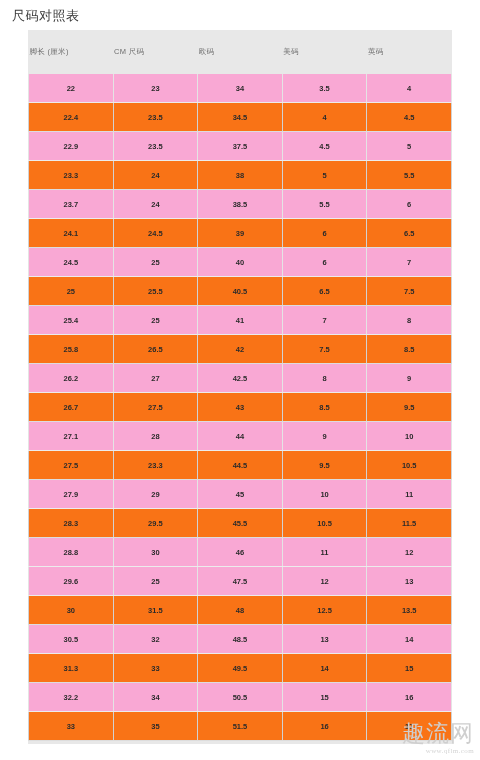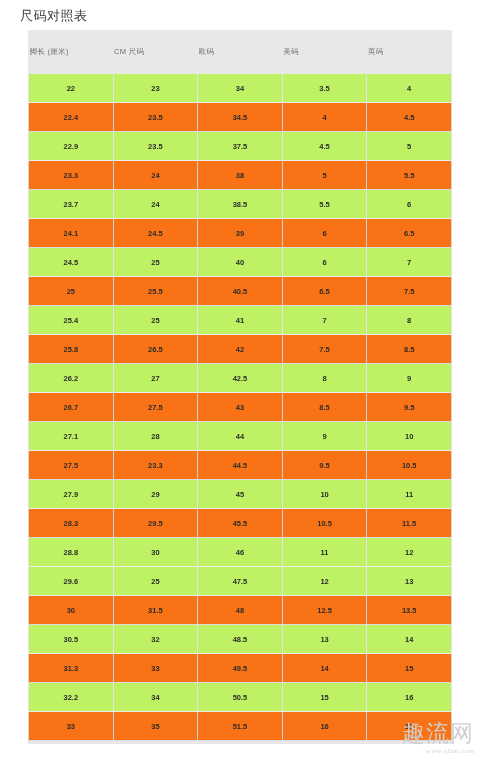--- a/index.html
+++ b/index.html
@@ -12,21 +12,21 @@
     background: #ffffff;
     font-family: "Liberation Sans", "DejaVu Sans", sans-serif;
     overflow: hidden;
     position: relative;
   }
   #page-title {
     font-size: 13px;
     color: #3a3a3a;
     font-weight: 400;
     margin: 0;
-    padding: 7px 0 0 20px;
+    padding: 7px 0 0 12px;
     letter-spacing: 0.5px;
     line-height: 18px;
   }
   #size-table-wrap {
     position: absolute;
     left: 28px;
     top: 30px;
     width: 424px;
     background: #e8e8e8;
     padding-bottom: 3px;
@@ -54,21 +54,21 @@
     font-weight: 700;
     text-align: center;
     vertical-align: middle;
     border-right: 1px solid #e4e4e4;
     border-bottom: 1px solid #ececec;
   }
   table.size-table tbody td:first-child {
     border-left: 1px solid #e4e4e4;
   }
   table.size-table tbody tr.row-odd td {
-    background: #bef264;
+    background: #f9a8d4;
   }
   table.size-table tbody tr.row-even td {
     background: #f97316;
     border-bottom-color: #dddddd;
     border-right-color: #d2d2d2;
   }
   table.size-table tbody tr.row-even td:first-child {
     border-left-color: #d2d2d2;
   }
   #watermark {

